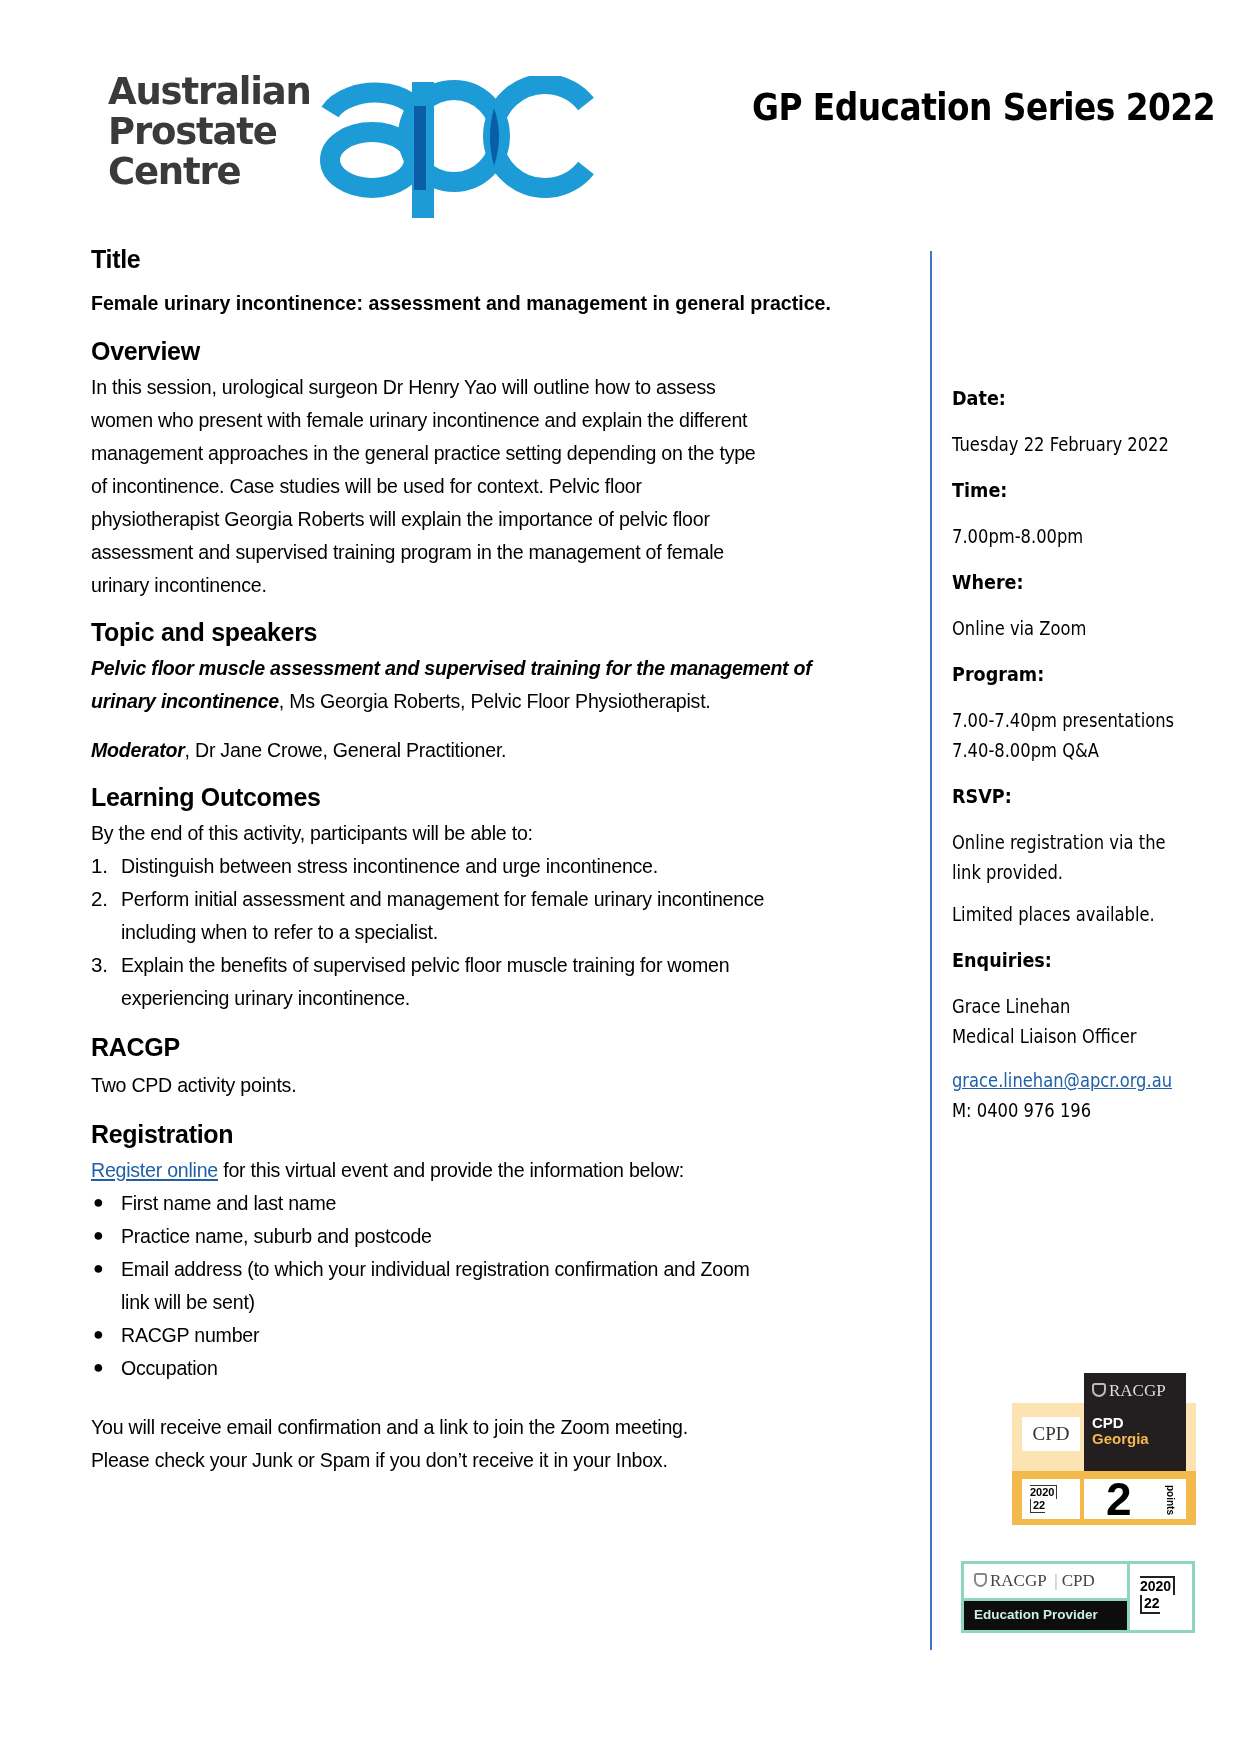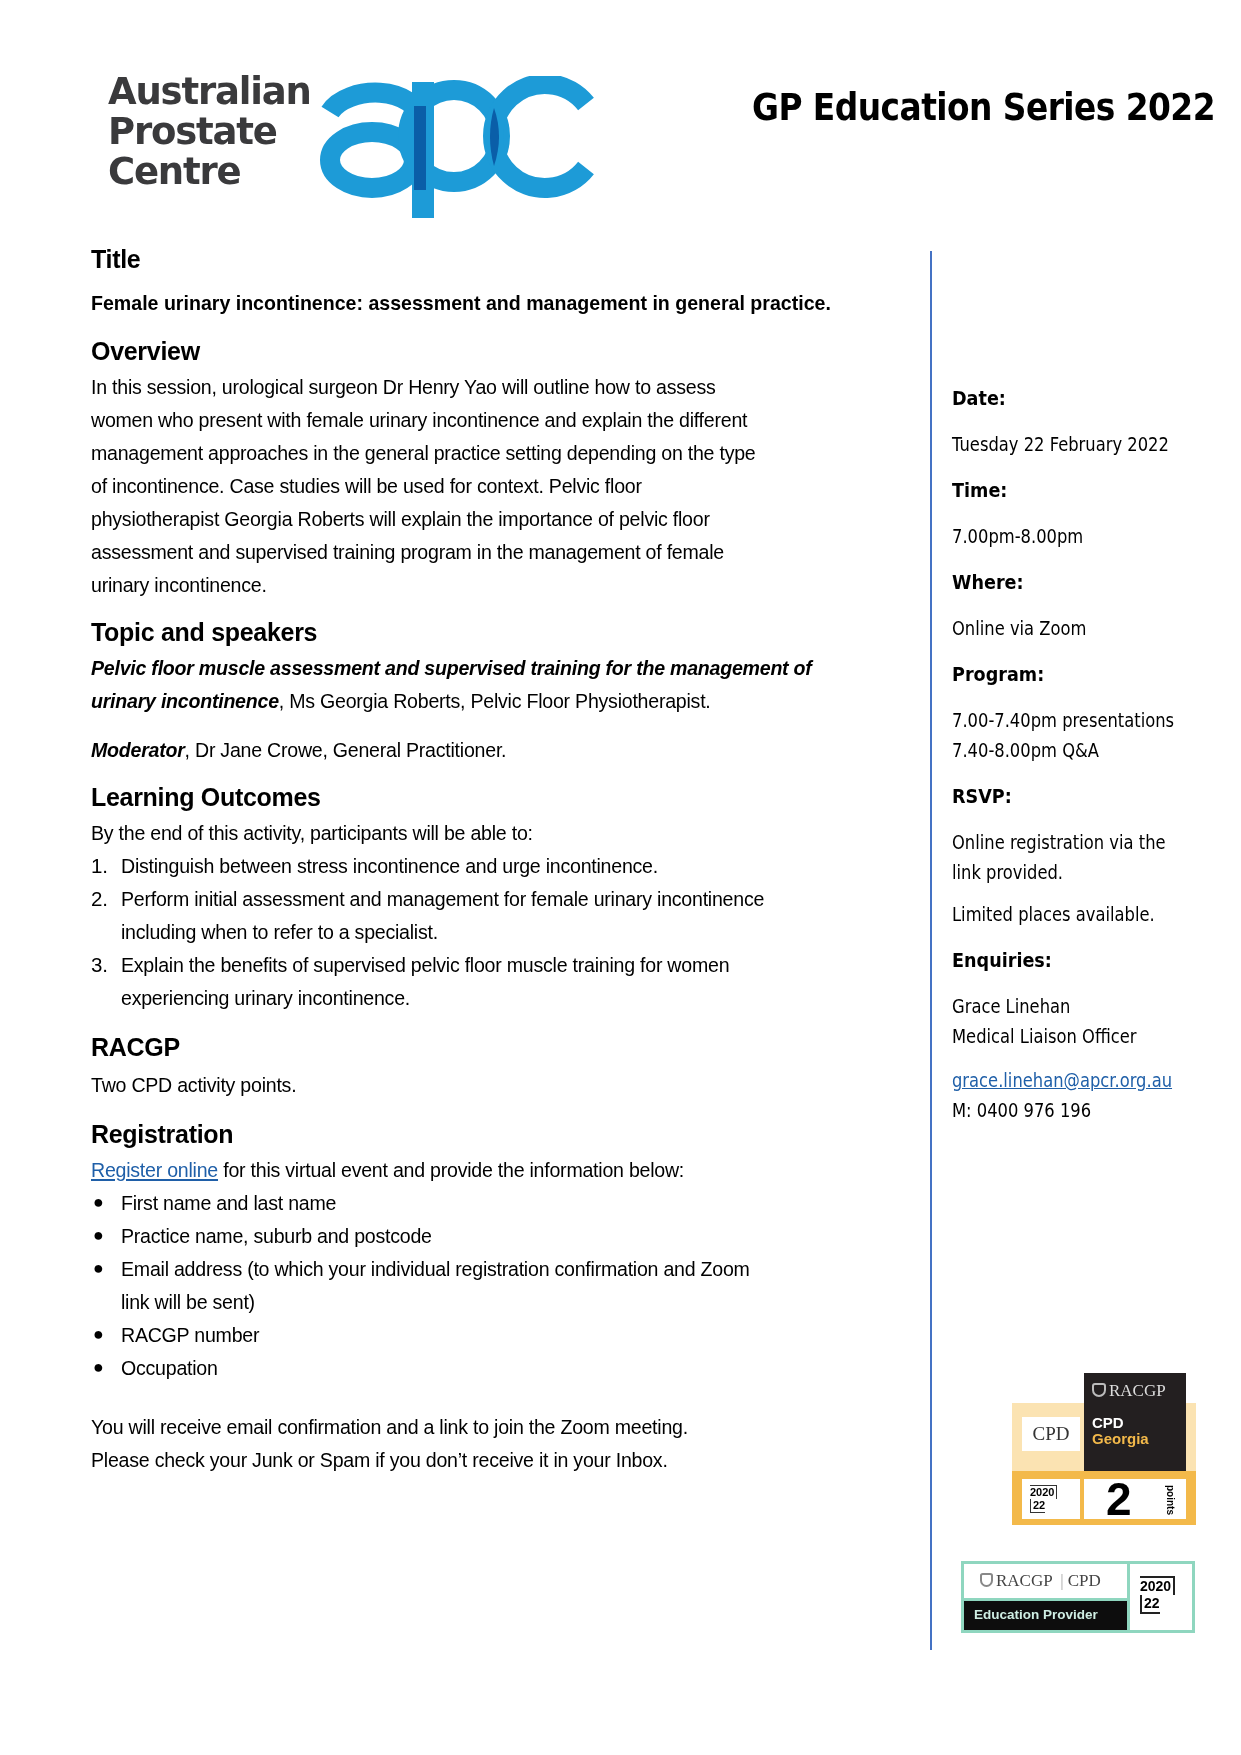--- a/index.html
+++ b/index.html
@@ -66,21 +66,21 @@
   .badge-cpd .dark .cpd2 { position: absolute; left: 8px; top: 58px; color: #f3b94a; font-weight: bold; font-size: 15px; line-height: 16px; }
   .badge-cpd .yr-box { position: absolute; left: 10px; top: 106px; width: 58px; height: 40px; background: #fff; }
   .badge-cpd .yr { position: absolute; left: 8px; top: 6px; font-size: 11px; font-weight: bold; line-height: 13px; }
   .badge-cpd .yr .y1 { border: 1px solid #333; border-bottom: none; border-left: none; padding-right: 2px; display: inline-block; }
   .badge-cpd .yr .y2 { border: 1px solid #333; border-top: none; border-right: none; padding-left: 2px; display: inline-block; }
   .badge-cpd .pts-box { position: absolute; left: 72px; top: 106px; width: 102px; height: 40px; background: #fff; }
   .badge-cpd .pts-num { position: absolute; left: 22px; top: -6px; font-size: 46px; font-weight: bold; line-height: 52px; }
   .badge-cpd .pts-word { position: absolute; left: 70px; top: 14px; font-size: 10px; font-weight: bold; transform: rotate(90deg); transform-origin: left top; left: 92px; top: 6px; }
 
   .badge-edu { position: absolute; left: 961px; top: 1561px; width: 234px; height: 72px; border: 3px solid #8fd6bf; background: #fff; }
-  .badge-edu .top-row { position: absolute; left: 0; top: 0; width: 163px; height: 40px; font-family: "Liberation Serif", serif; font-size: 17px; color: #444; line-height: 34px; padding-left: 16px; white-space: nowrap; }
+  .badge-edu .top-row { position: absolute; left: 0; top: 0; width: 163px; height: 40px; font-family: "Liberation Serif", serif; font-size: 17px; color: #444; line-height: 34px; padding-left: 10px; white-space: nowrap; }
   .badge-edu .top-row .crest { display:inline-block; width: 13px; height: 14px; border: 2px solid #888; border-radius: 3px 3px 7px 7px; margin-right: 3px; vertical-align: -1px; }
   .badge-edu .edu-bar { position: absolute; left: 0; top: 34px; width: 163px; height: 32px; background: #0d0d0d; border-top: 3px solid #8fd6bf; color: #cfeee3; font-weight: bold; font-size: 13.5px; line-height: 28px; padding-left: 10px; white-space: nowrap; }
   .badge-edu .yr-col { position: absolute; left: 163px; top: 0; width: 65px; height: 66px; border-left: 3px solid #8fd6bf; }
   .badge-edu .yr { position: absolute; left: 10px; top: 12px; font-size: 14px; font-weight: bold; line-height: 17px; }
   .badge-edu .yr .y1 { border: 2px solid #222; border-bottom: none; border-left: none; padding-right: 2px; display: inline-block; }
   .badge-edu .yr .y2 { border: 2px solid #222; border-top: none; border-right: none; padding-left: 2px; display: inline-block; }
 </style>
 </head>
 <body>
 

